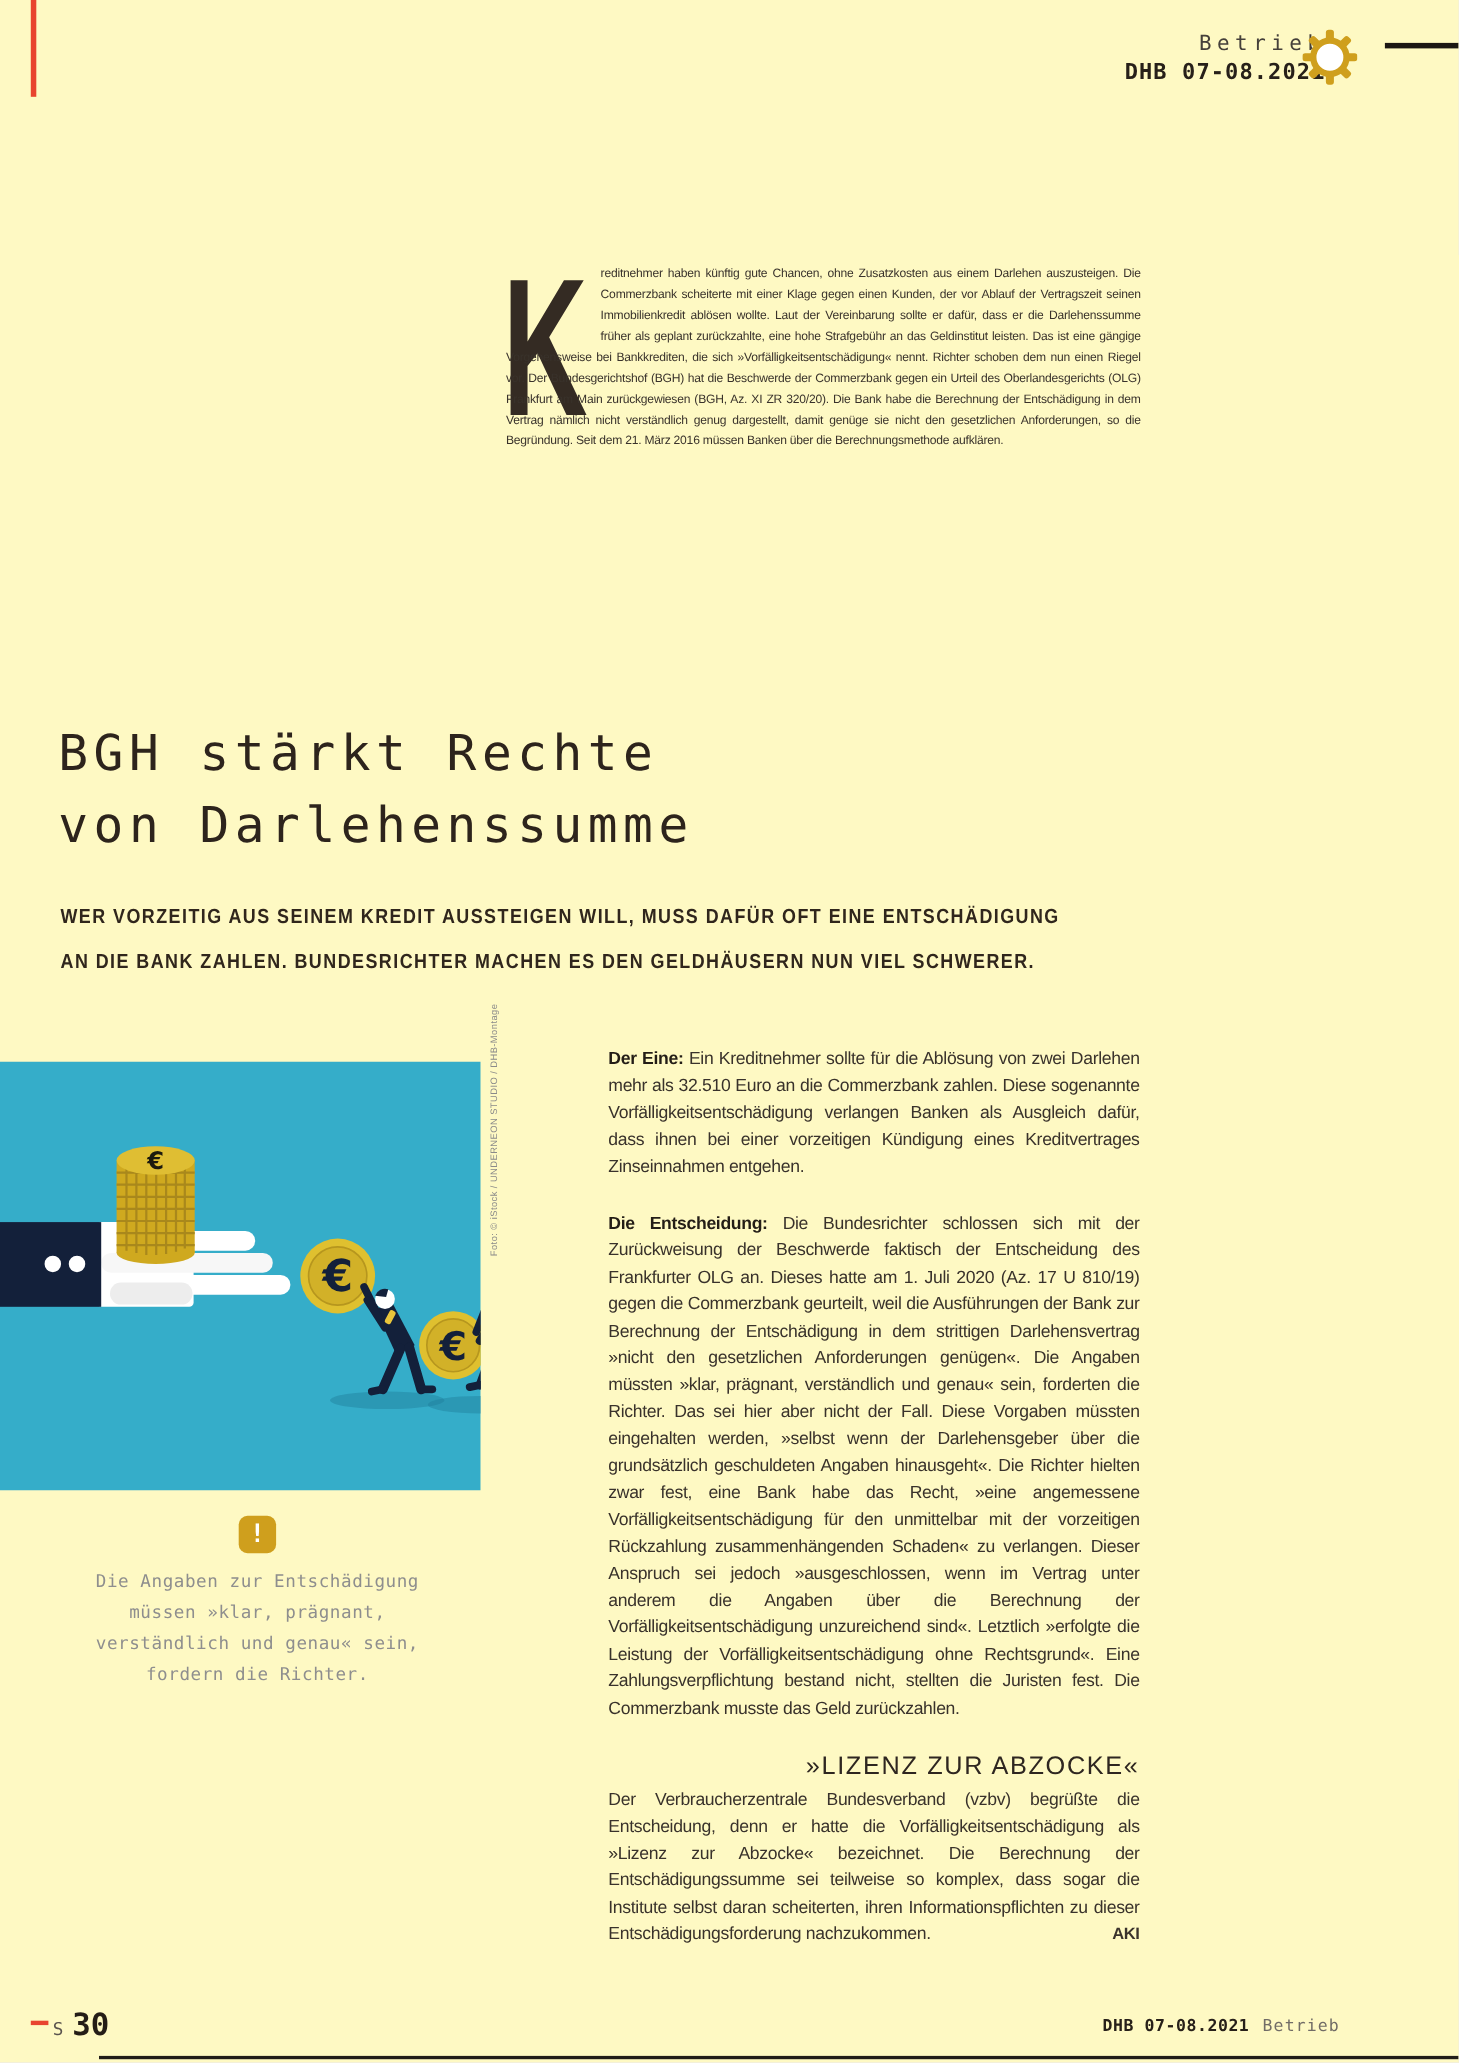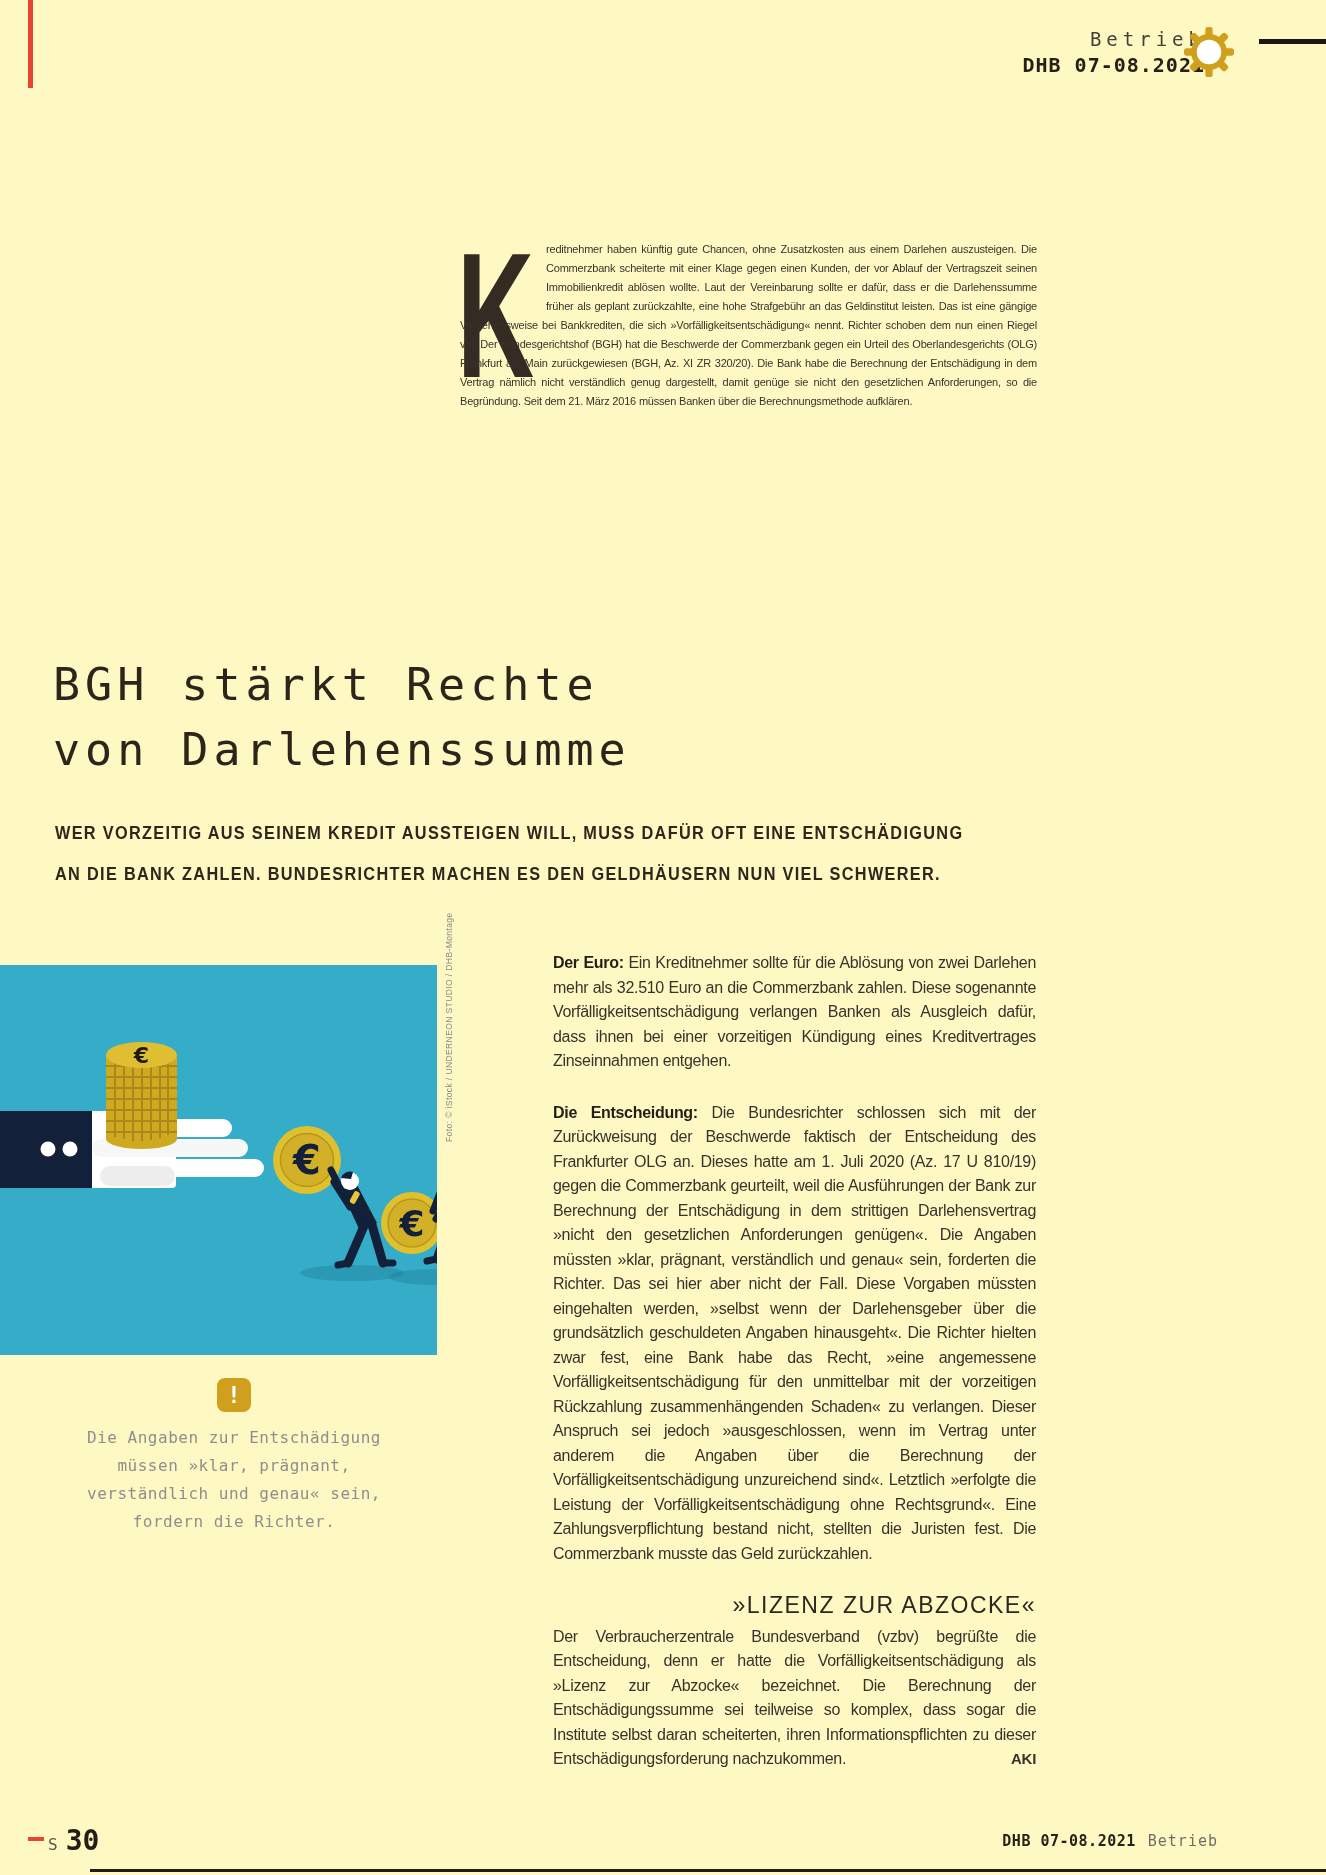--- a/index.html
+++ b/index.html
@@ -182,21 +182,21 @@
   </svg>
 
   <div class="abs credit">Foto: © iStock / UNDERNEON STUDIO / DHB-Montage</div>
 
   <div class="abs caption-block">
     <span class="warning-icon">!</span>
     <div class="caption-text">Die Angaben zur Entschädigung müssen »klar, prägnant, verständlich und genau« sein, fordern die Richter.</div>
   </div>
 
   <div class="abs column">
-    <p><b>Der Euro:</b><span> Ein Kreditnehmer sollte für die Ablösung von zwei Darlehen mehr als 32.510 Euro an die Commerzbank zahlen. Diese sogenannte Vorfälligkeitsentschädigung verlangen Banken als Ausgleich dafür, dass ihnen bei einer vorzeitigen Kündigung eines Kreditvertrages Zinseinnahmen entgehen.</span></p>
+    <p><b>Der Eine:</b><span> Ein Kreditnehmer sollte für die Ablösung von zwei Darlehen mehr als 32.510 Euro an die Commerzbank zahlen. Diese sogenannte Vorfälligkeitsentschädigung verlangen Banken als Ausgleich dafür, dass ihnen bei einer vorzeitigen Kündigung eines Kreditvertrages Zinseinnahmen entgehen.</span></p>
     <p><b>Die Entscheidung:</b><span> Die Bundesrichter schlossen sich mit der Zurückweisung der Beschwerde faktisch der Entscheidung des Frankfurter OLG an. Dieses hatte am 1. Juli 2020 (Az. 17 U 810/19) gegen die Commerzbank geurteilt, weil die Ausführungen der Bank zur Berechnung der Entschädigung in dem strittigen Darlehensvertrag »nicht den gesetzlichen Anforderungen genügen«. Die Angaben müssten »klar, prägnant, verständlich und genau« sein, forderten die Richter. Das sei hier aber nicht der Fall. Diese Vorgaben müssten eingehalten werden, »selbst wenn der Darlehensgeber über die grundsätzlich geschuldeten Angaben hinausgeht«. Die Richter hielten zwar fest, eine Bank habe das Recht, »eine angemessene Vorfälligkeitsentschädigung für den unmittelbar mit der vorzeitigen Rückzahlung zusammenhängenden Schaden« zu verlangen. Dieser Anspruch sei jedoch »ausgeschlossen, wenn im Vertrag unter anderem die Angaben über die Berechnung der Vorfälligkeitsentschädigung unzureichend sind«. Letztlich »erfolgte die Leistung der Vorfälligkeitsentschädigung ohne Rechtsgrund«. Eine Zahlungsverpflichtung bestand nicht, stellten die Juristen fest. Die Commerzbank musste das Geld zurückzahlen.</span></p>
     <h3 class="section-heading">»LIZENZ ZUR ABZOCKE«</h3>
     <p class="last-par"><span>Der Verbraucherzentrale Bundesverband (vzbv) begrüßte die Entscheidung, denn er hatte die Vorfälligkeitsentschädigung als »Lizenz zur Abzocke« bezeichnet. Die Berechnung der Entschädigungssumme sei teilweise so komplex, dass sogar die Institute selbst daran scheiterten, ihren Informationspflichten zu dieser Entschädigungsforderung nachzukommen.</span><span class="author">AKI</span></p>
   </div>
 
   <div class="abs red-dash"></div>
   <div class="abs pageno">
     <span class="s">S</span><span class="n">30</span>
   </div>
   <div class="abs footer-right">

